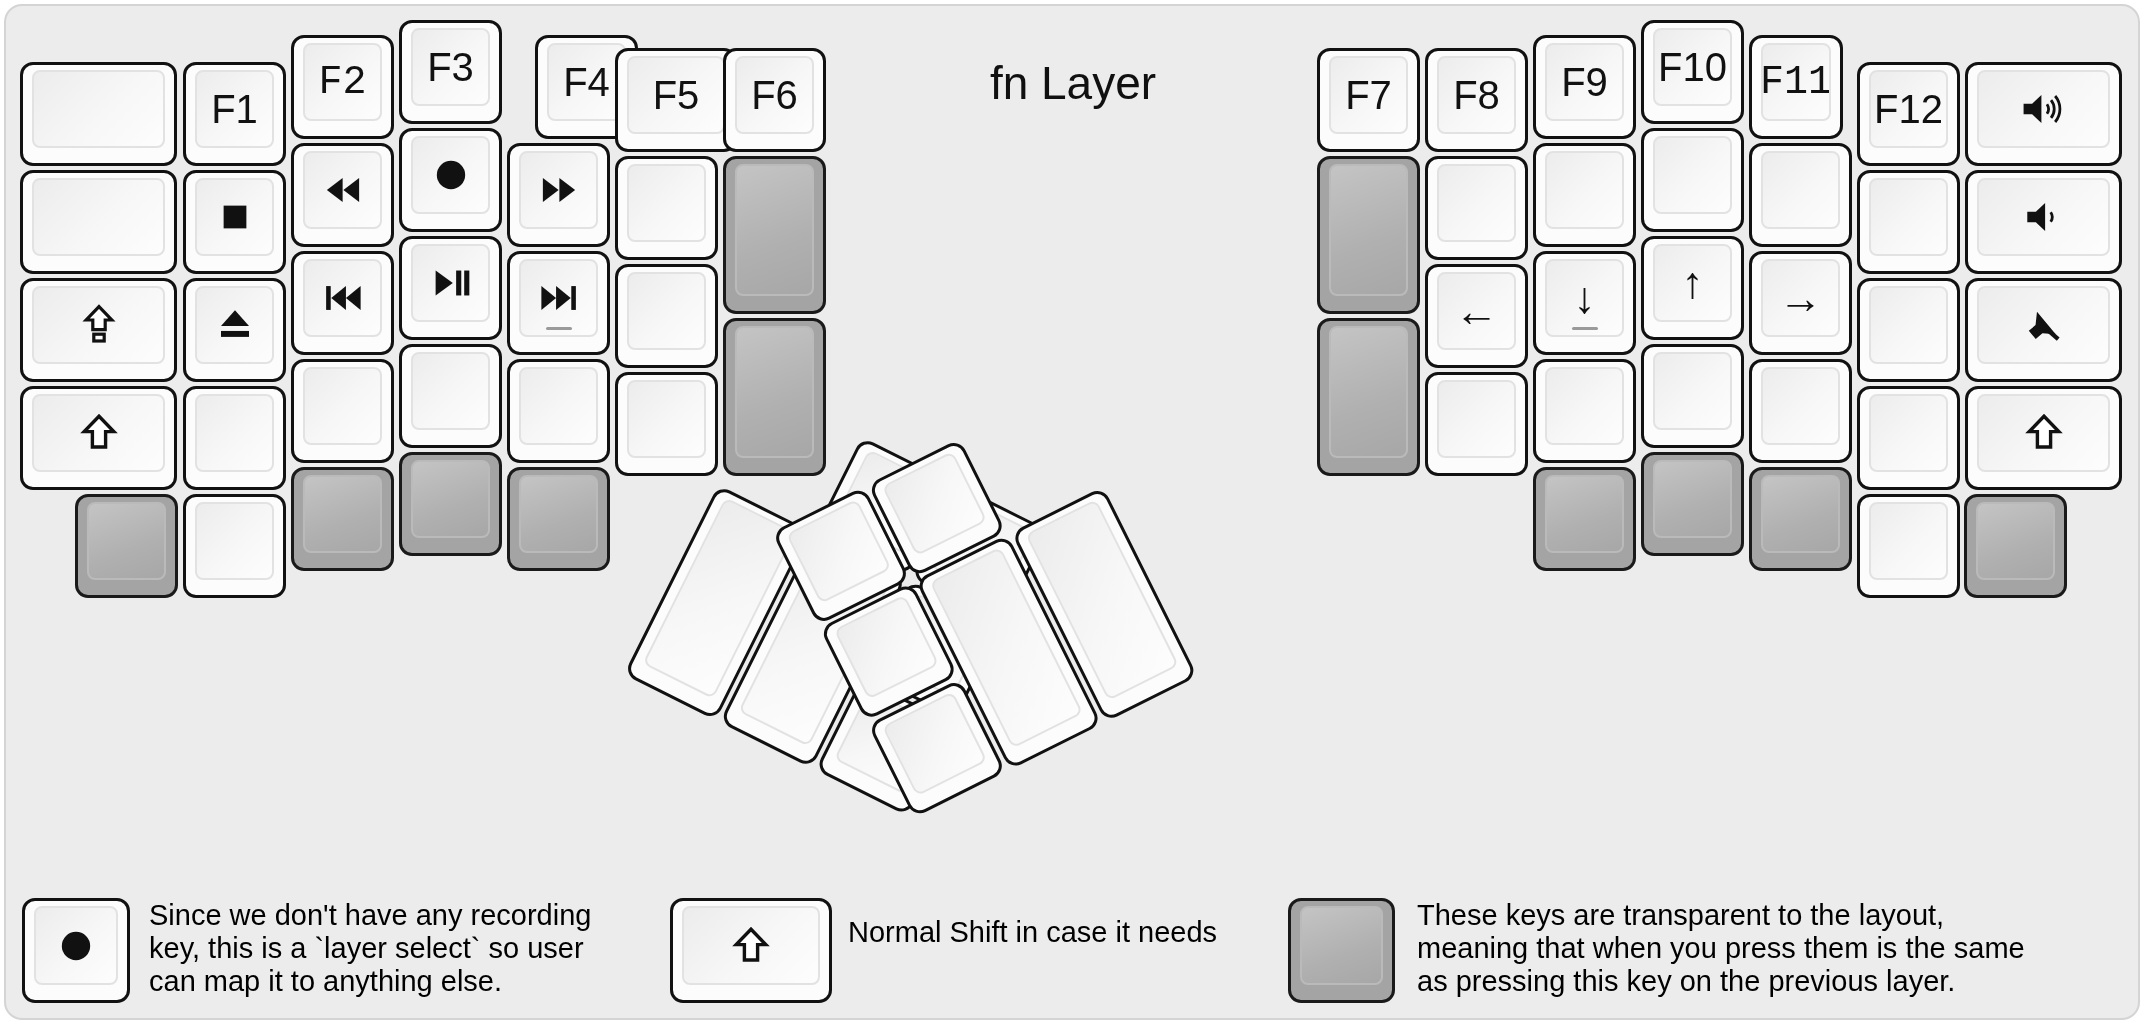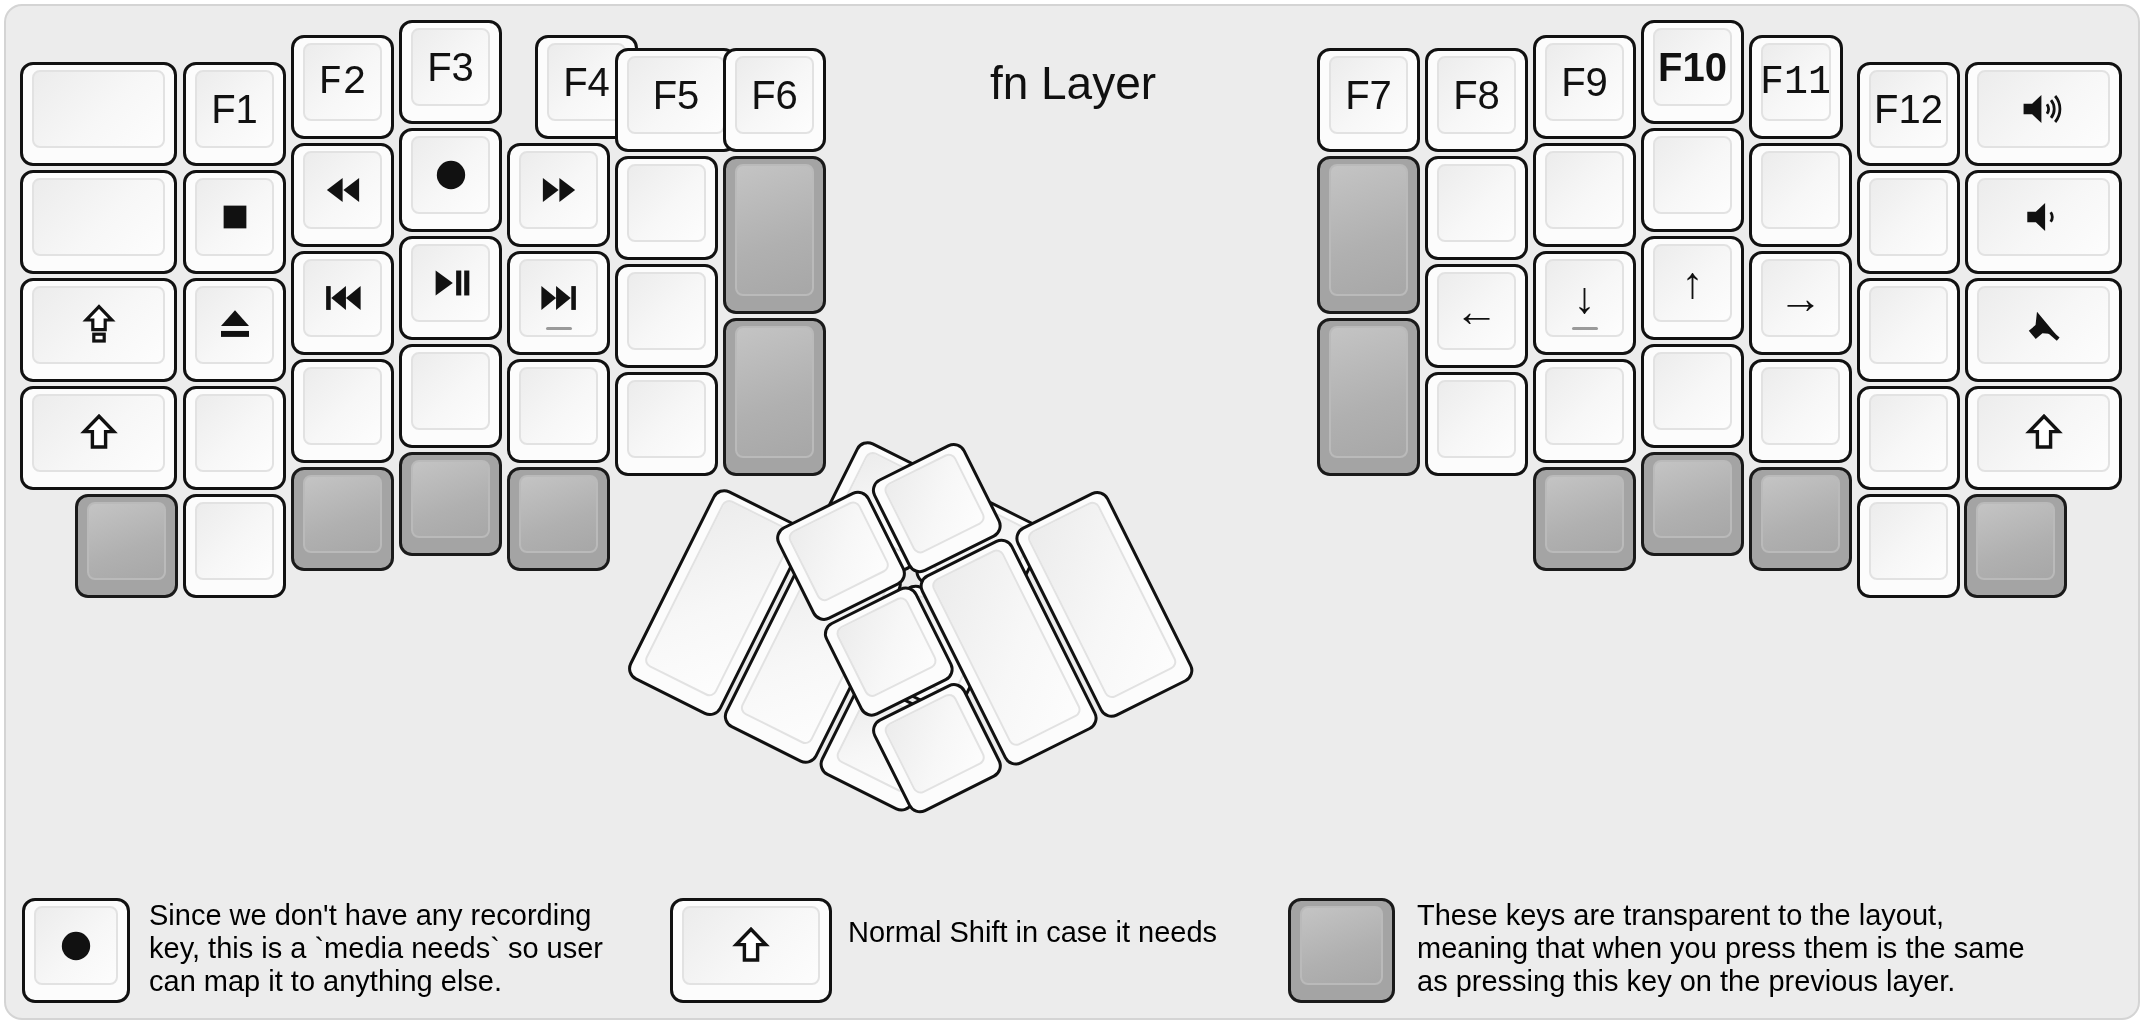--- a/index.html
+++ b/index.html
@@ -249,21 +249,21 @@
           <span class="karrow">↓</span>
           <div class="homing"></div>
         </div>
       </div>
       <div class="key" style="left: 1533px; top: 359px; width: 103px; height: 104px;">
         <div class="cap"></div>
       </div>
       <div class="key transparent" style="left: 1533px; top: 467px; width: 103px; height: 104px;">
         <div class="cap"></div>
       </div>
-      <div class="key" style="left: 1641px; top: 20px; width: 103px; height: 104px; font-weight: bold;">
+      <div class="key" style="left: 1641px; top: 20px; width: 103px; height: 104px;">
         <div class="cap">
           <span class="klabel">F10</span>
         </div>
       </div>
       <div class="key" style="left: 1641px; top: 128px; width: 103px; height: 104px;">
         <div class="cap"></div>
       </div>
       <div class="key" style="left: 1641px; top: 236px; width: 103px; height: 104px;">
         <div class="cap">
           <span class="karrow">↑</span>
@@ -404,21 +404,21 @@
           <div class="cap">
             <span class="icon">
               <svg width="46" height="46" viewBox="0 0 24 24">
                 <circle cx="12" cy="12" r="7.4" fill="#111"></circle>
               </svg>
             </span>
           </div>
         </div>
         <div class="legend-text" style="left: 149px; top: 899px;">
           <div>Since we don't have any recording</div>
-          <div>key, this is a `media needs` so user</div>
+          <div>key, this is a `layer select` so user</div>
           <div>can map it to anything else.</div>
         </div>
       </div>
       <div class="legend-item">
         <div class="key" style="left: 670px; top: 898px; width: 162px; height: 105px;">
           <div class="cap">
             <span class="icon">
               <svg width="48" height="48" viewBox="0 0 24 24">
                 <polygon points="12,3.6 19.4,11.3 15.3,11.3 15.3,19 8.7,19 8.7,11.3 4.6,11.3" fill="#fff" stroke="#111" stroke-width="1.7" stroke-linejoin="miter"></polygon>
               </svg>

